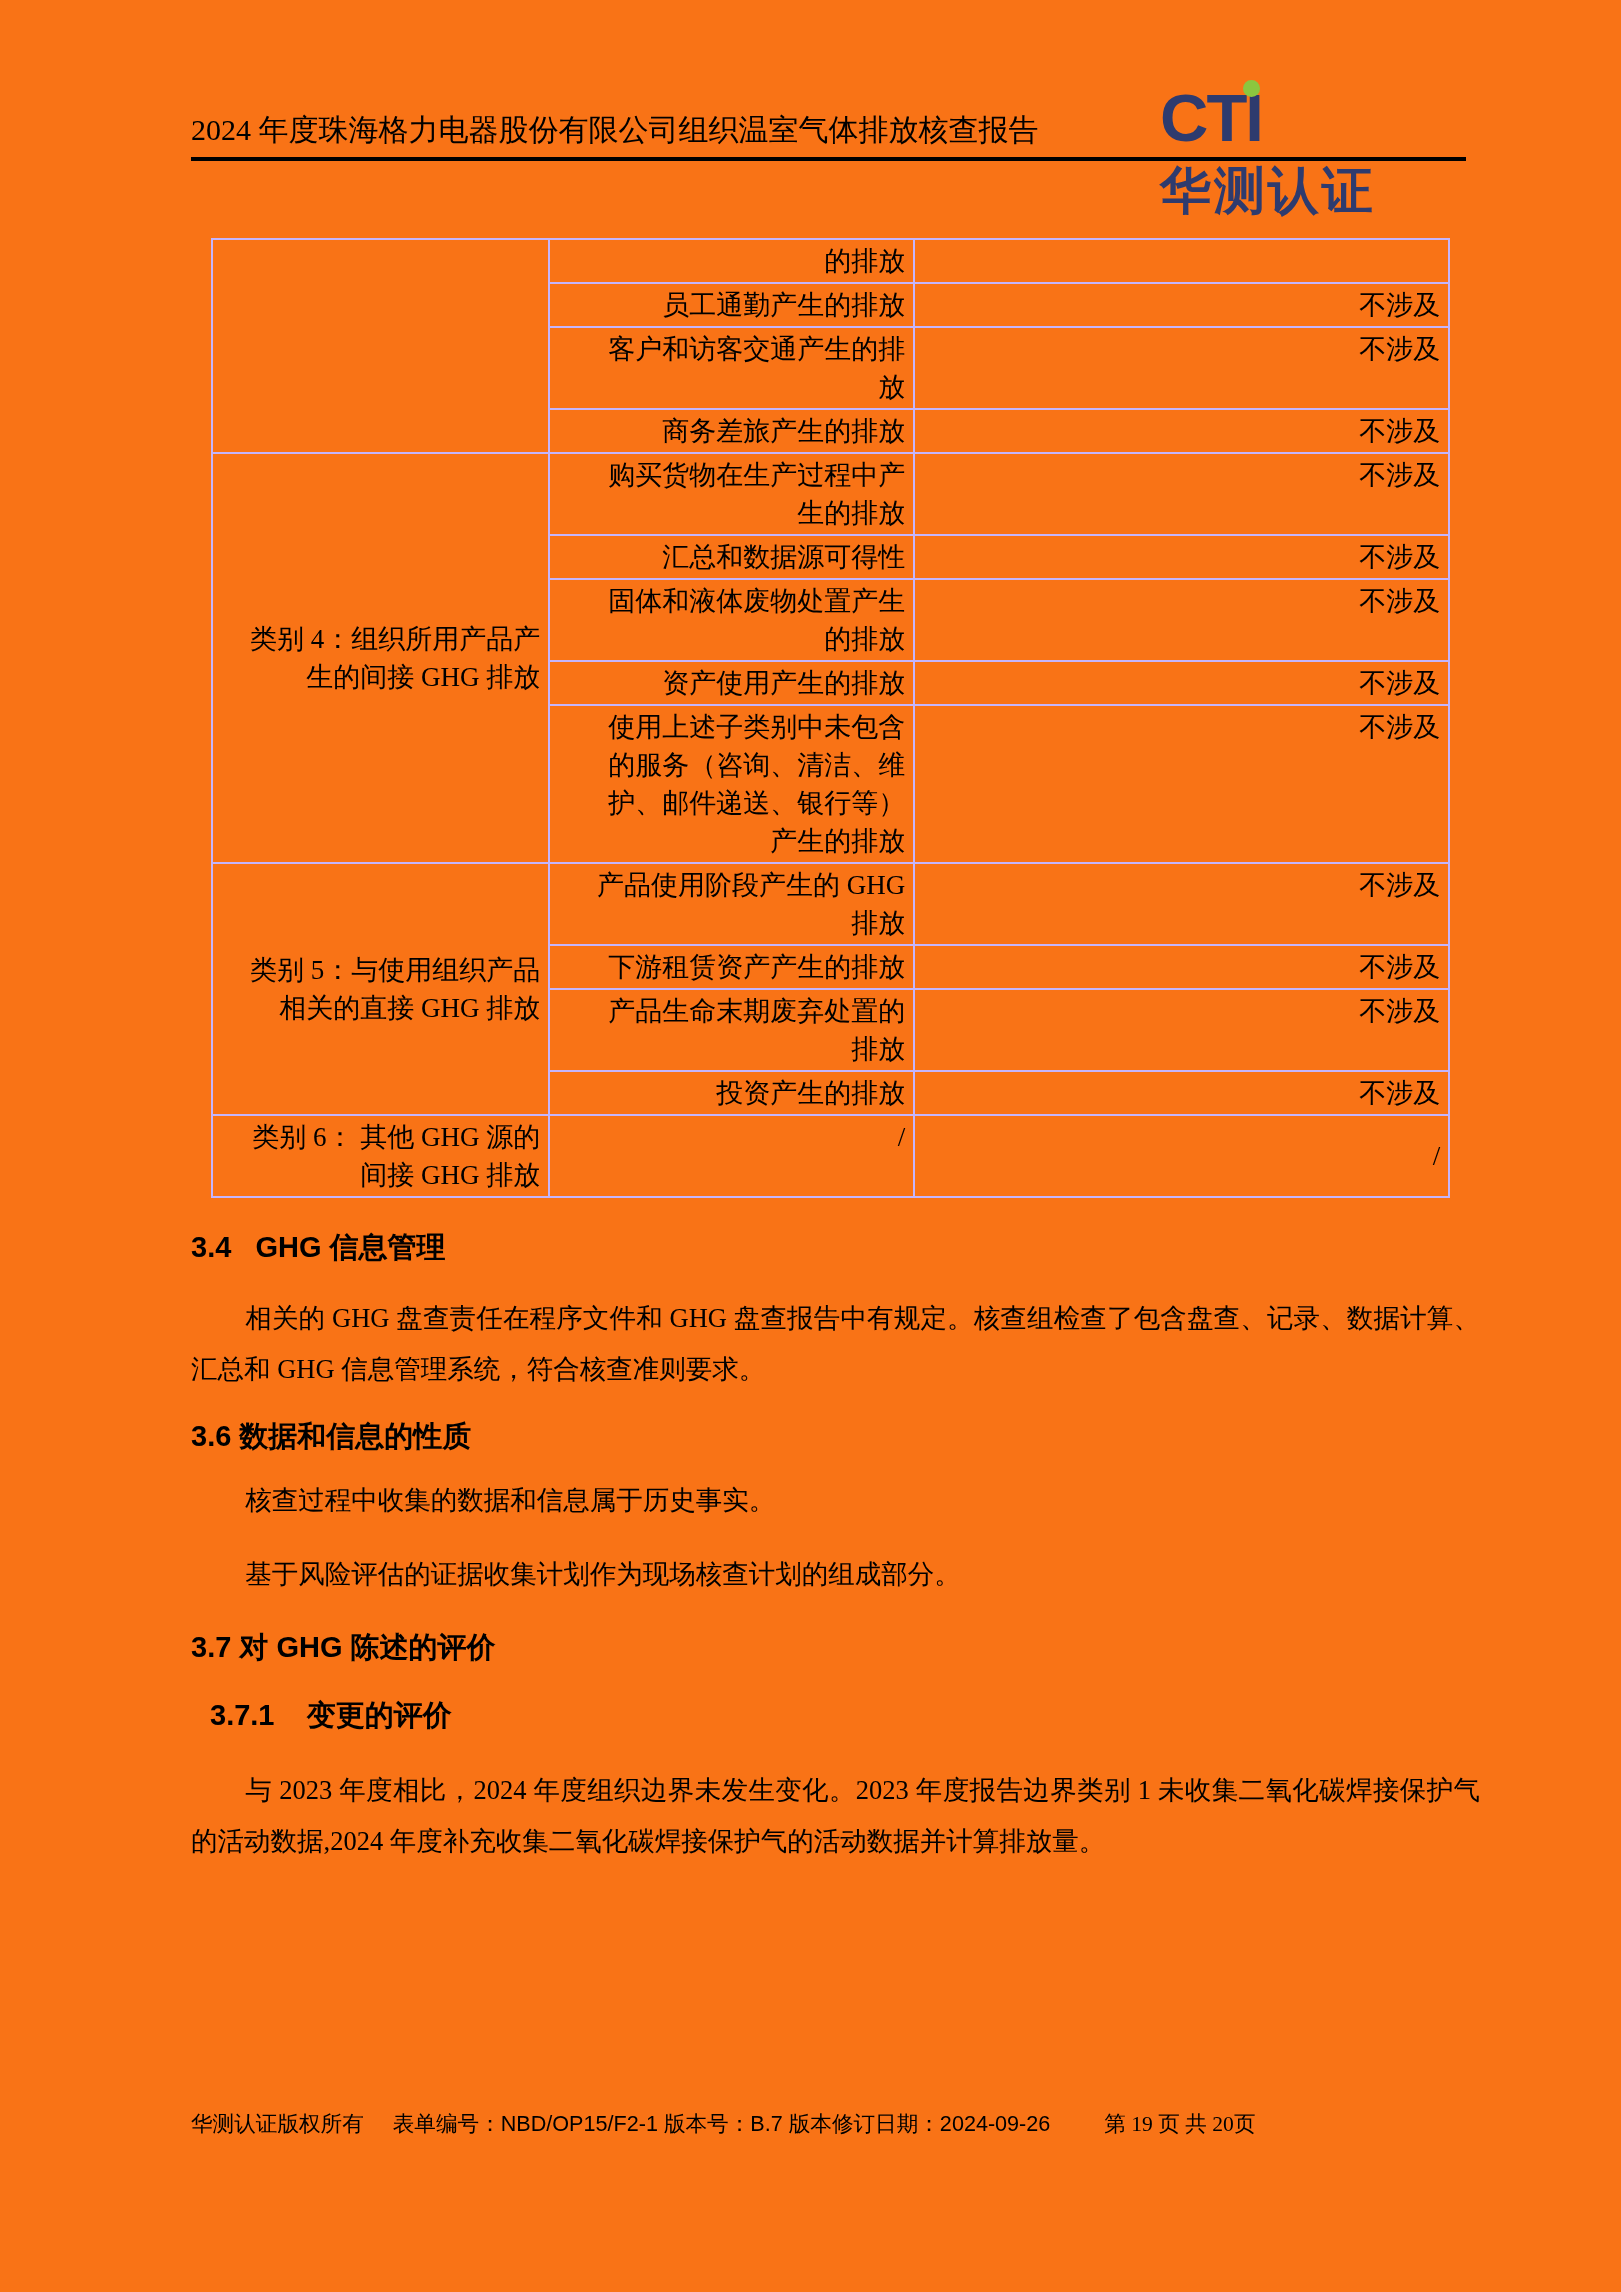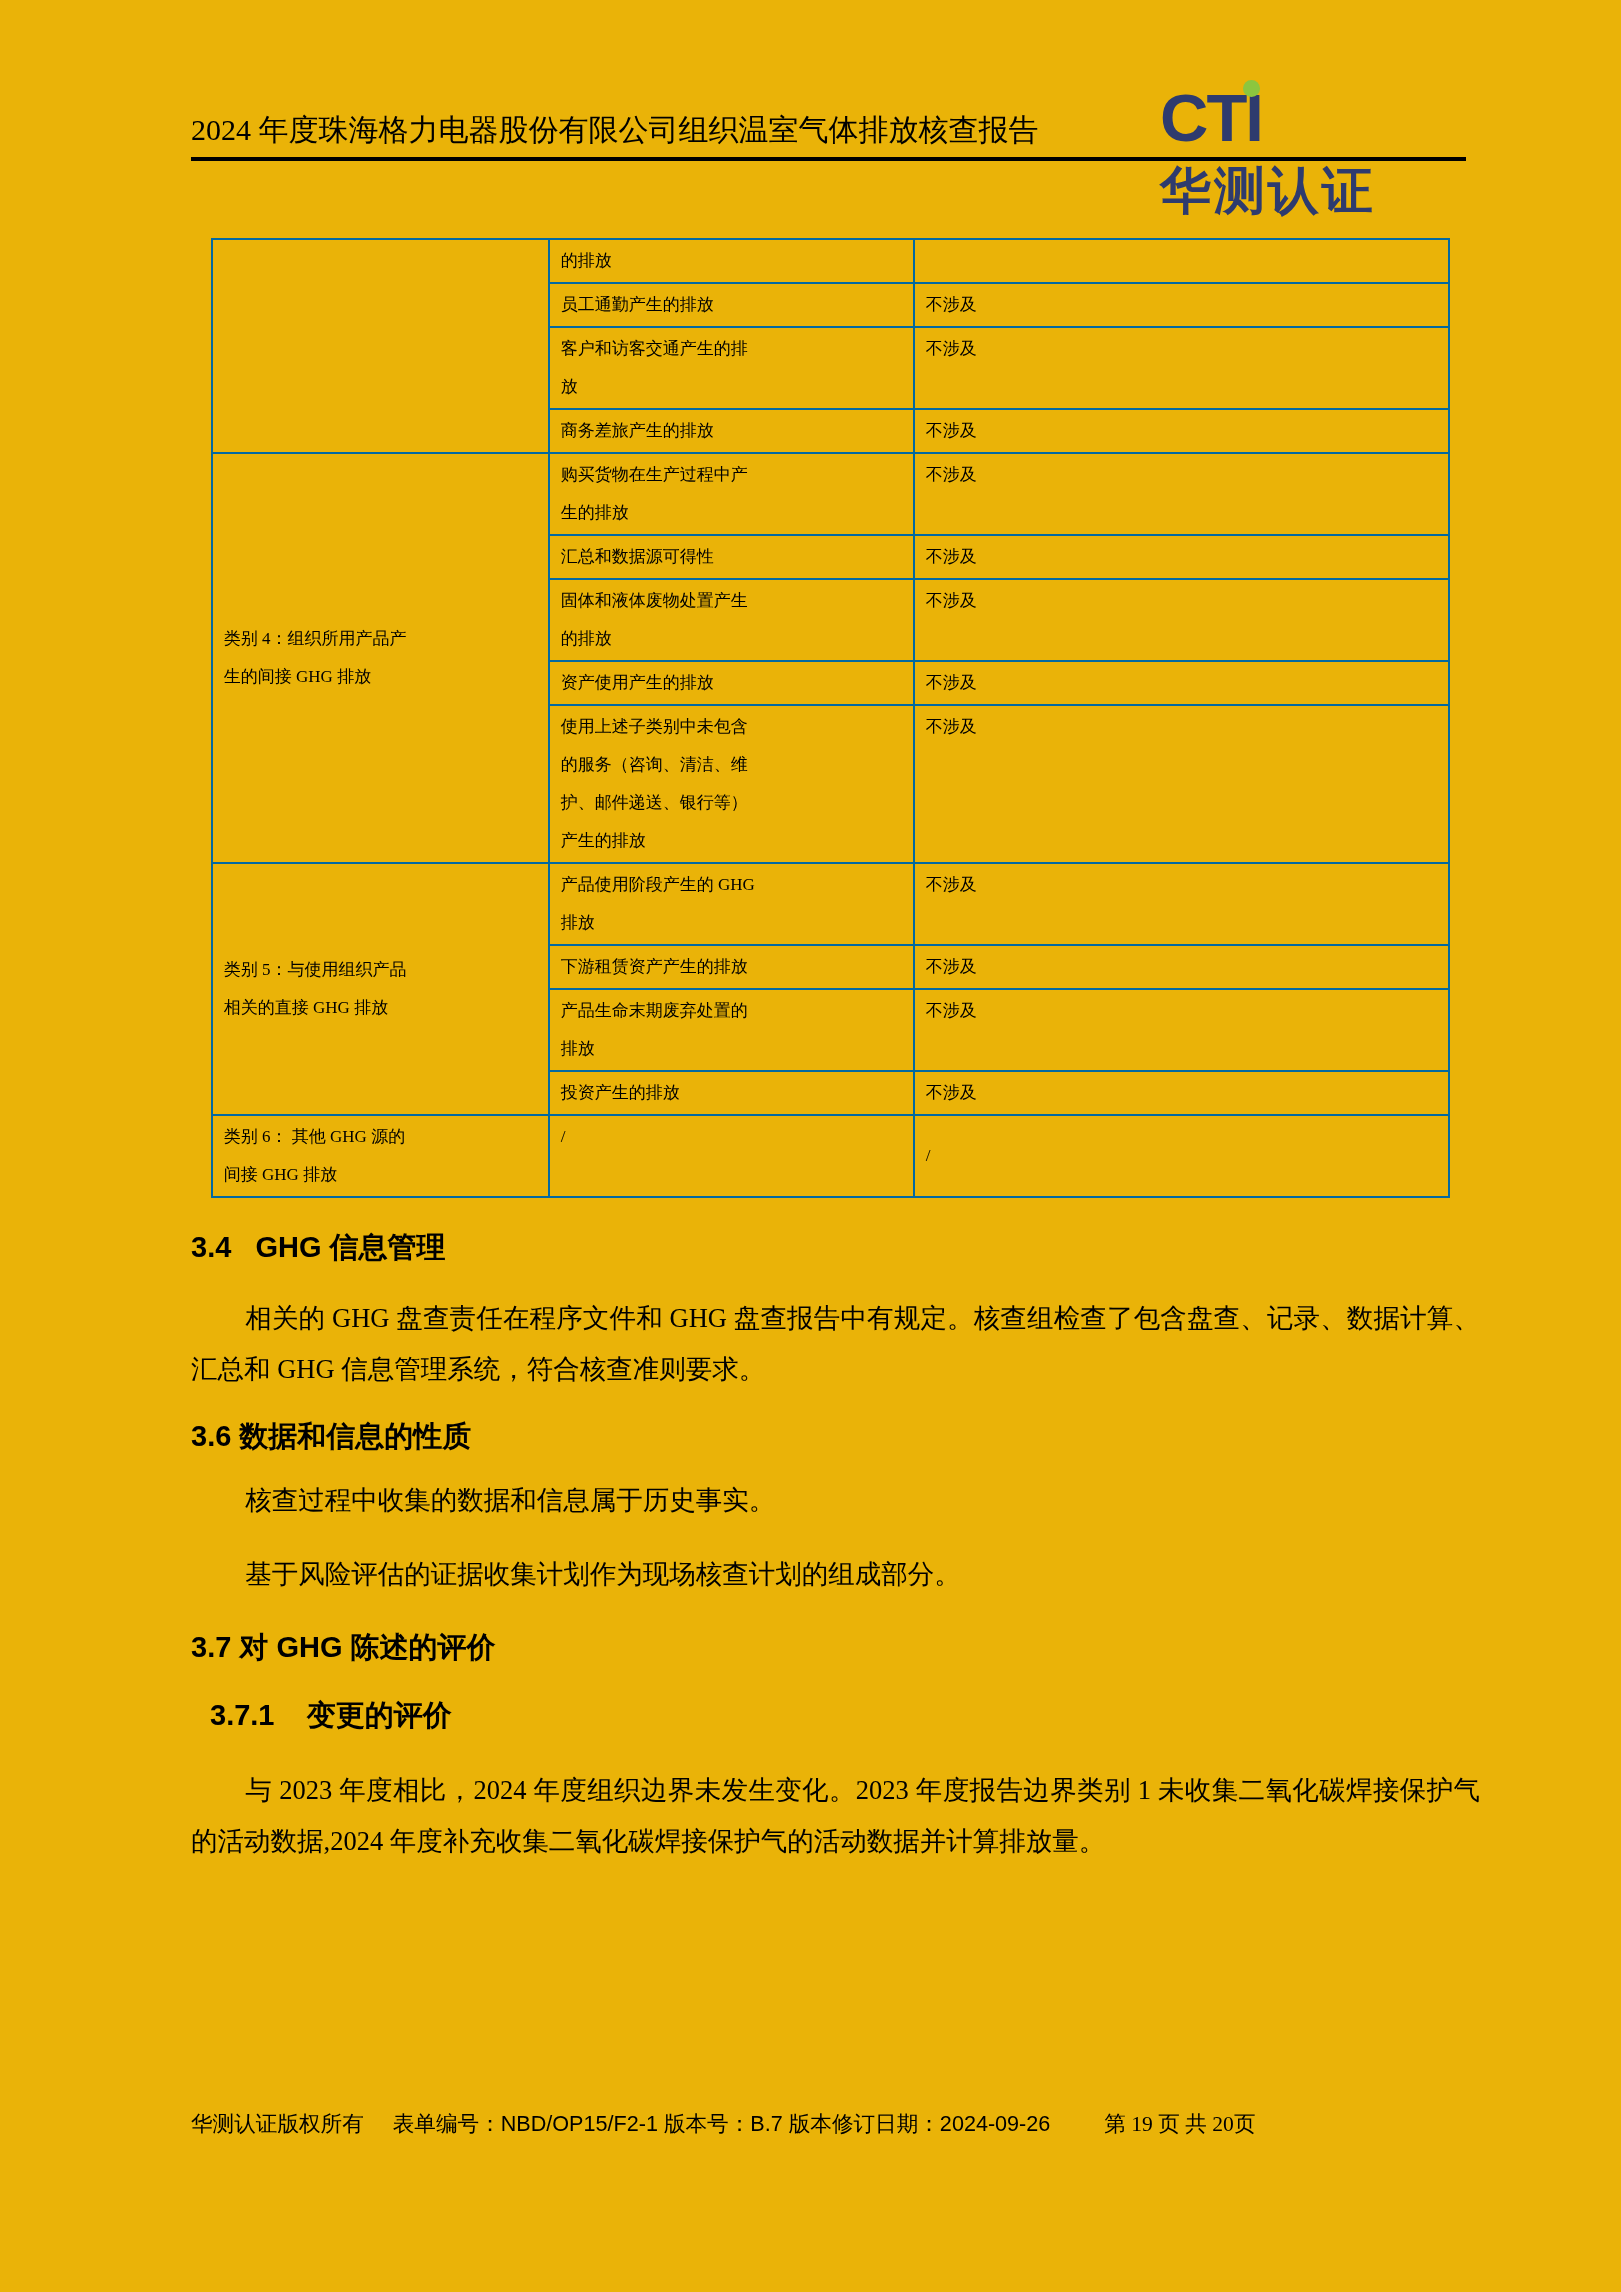--- a/index.html
+++ b/index.html
@@ -1,33 +1,33 @@
 <!DOCTYPE html>
 <html><head>
 <meta charset="utf-8">
 <style>
   html,body{margin:0;padding:0;background:#ffffff;}
-  .page{position:relative;width:1621px;height:2293px;background:#eab308;overflow:hidden;
+  .page{position:relative;width:1621px;height:2293px;background:#f97316;overflow:hidden;
         font-family:"Liberation Serif","DejaVu Serif",serif;color:#000;}
 
   
   .doc-title{position:absolute;left:191px;top:110px;width:980px;font-size:30px;line-height:39px;
              font-family:"Liberation Serif","DejaVu Serif",serif;}
   .logo{position:absolute;left:1160px;top:84px;display:flex;align-items:baseline;gap:13.7px;flex-direction:column;}
   .logo-cti{position:relative;font-family:"Liberation Sans","DejaVu Sans",sans-serif;
             font-weight:900;font-size:67px;line-height:1;letter-spacing:-2px;color:#2e3b6e;}
   .logo-dot{position:absolute;top:-3.9px;right:2px;width:16.7px;height:16.7px;border-radius:50%;background:#8cc63f;}
   .logo-cn{font-family:"Liberation Sans","DejaVu Sans",sans-serif;font-weight:700;
            font-size:51px;line-height:1;letter-spacing:2.9px;color:#2e3b6e;}
   .header-rule{position:absolute;left:191px;top:157px;width:1275px;height:3.9px;background:#000;}
 
   
   .ghg-table{position:absolute;left:211px;top:238px;width:1237px;border-collapse:collapse;table-layout:fixed;}
-  .ghg-table td{border:2px solid #0369a1;font-size:17px;line-height:38px;padding:2px 7.8px 2px 10.8px;
-                vertical-align:top;white-space:pre-line;overflow:hidden;}
+  .ghg-table td{border:2px solid #c4b5fd;font-size:27px;line-height:38px;padding:2px 7.8px 2px 10.8px;
+                vertical-align:top;white-space:pre-line;overflow:hidden;text-align:right;}
   .ghg-table td.cat{vertical-align:middle;border-radius:19px;}
   .ghg-table td.slash-mid{vertical-align:middle;}
   col.c1{width:337px;} col.c2{width:365px;} col.c3{width:535px;}
 
   
   .sections{position:absolute;left:191px;top:1203px;width:1289px;}
   .sec-h{font-family:"Liberation Sans","DejaVu Sans",sans-serif;font-weight:700;font-size:29px;
          line-height:37px;white-space:pre-wrap;}
   .h34{margin-top:25.5px;} .h35{margin-top:23.5px;} .h36{margin-top:23.5px;}
   .h37{margin-top:29px;} .h371{margin-top:31px;margin-left:19px;}

